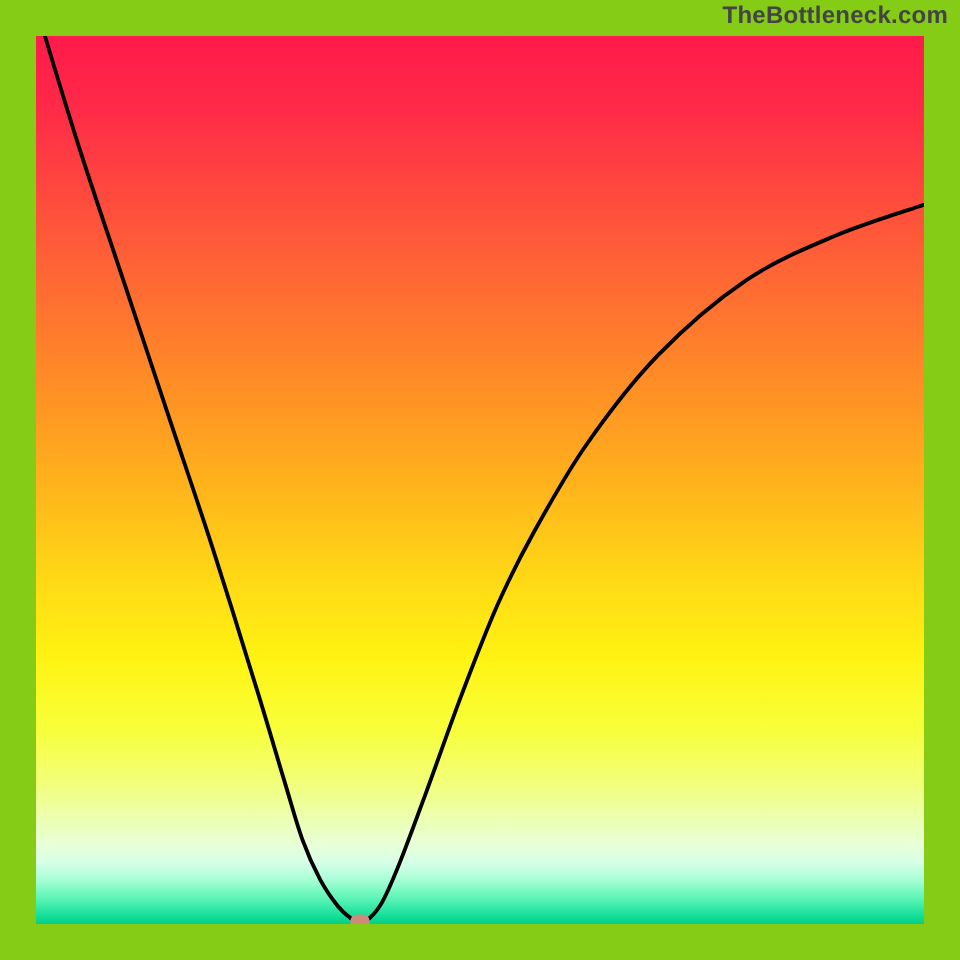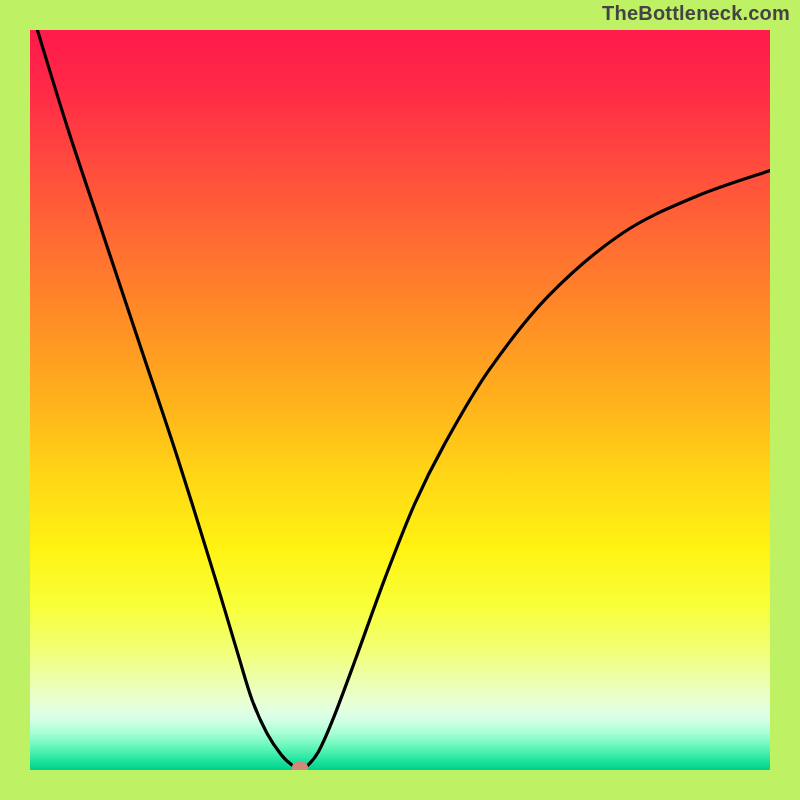--- a/index.html
+++ b/index.html
@@ -8,21 +8,21 @@
     width: 800px;
     height: 800px;
     background: #000;
     font-family: Arial, Helvetica, sans-serif;
     overflow: hidden;
   }
   .frame {
     position: relative;
     width: 800px;
     height: 800px;
-    background: #bef264;
+    background: #84cc16;
   }
   .watermark {
     position: absolute;
     top: 2px;
     right: 10px;
     color: #444;
     font-size: 20px;
     font-weight: 600;
     letter-spacing: 0.2px;
     user-select: none;

